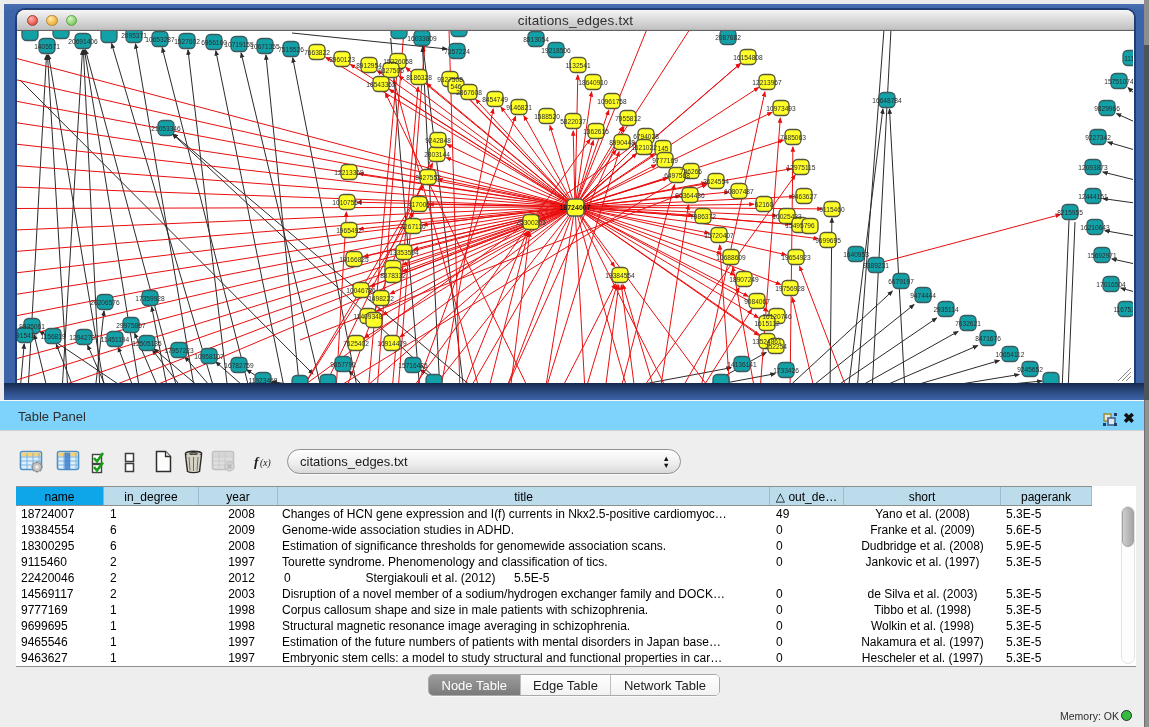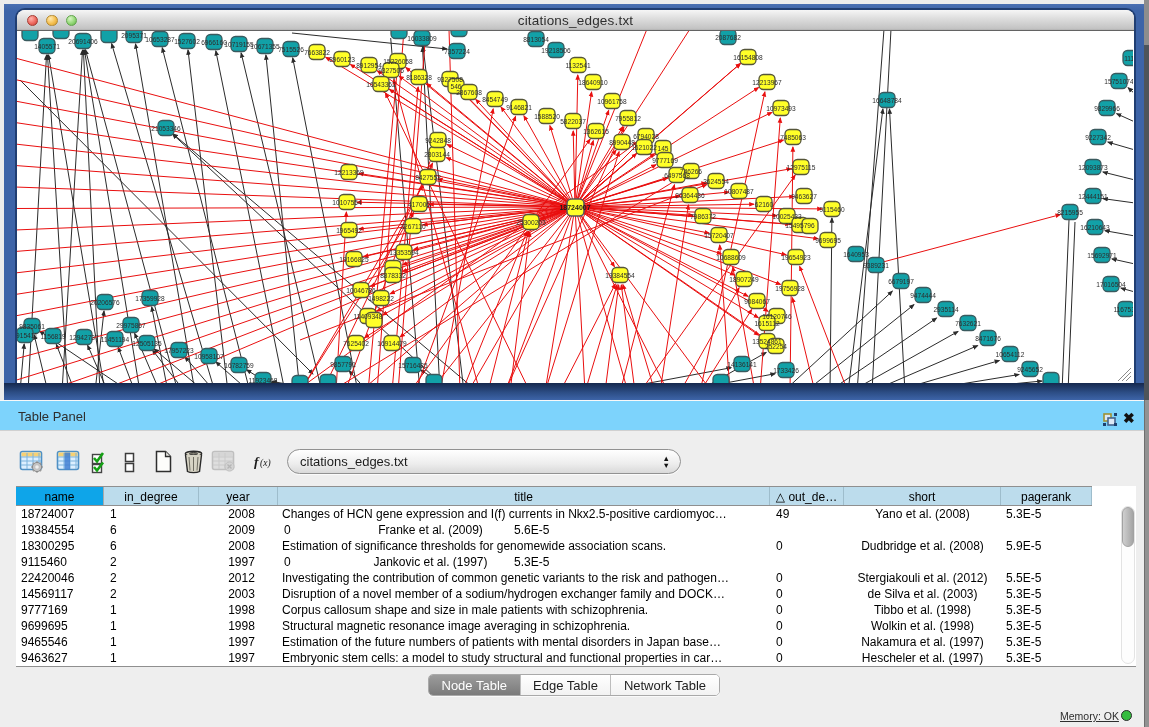--- a/index.html
+++ b/index.html
@@ -45,21 +45,21 @@
 .c4 { padding-left:6px; } .c5 { text-align:center; } .c6 { padding-left:5px; }
 #tblbot { position:absolute; left:16px; top:666px; width:1120px; height:0; border-top:1px solid #8f8f8f; }
 #vscroll { position:absolute; left:1121px; top:506px; width:14px; height:158px; background:#fdfdfd; border:1px solid #e3e3e3; border-radius:7px; }
 #vthumb { position:absolute; left:1122px; top:507px; width:12px; height:40px; background:linear-gradient(90deg,#cfcfcf,#a5a5a5); border:1px solid #a2a2a2; border-radius:6px; }
 
 #tabs { position:absolute; left:428px; top:674px; height:22px; display:flex; border:1px solid #a9a9a9; border-radius:5px; overflow:hidden;
   background:#fff; box-shadow:0 1px 0 rgba(255,255,255,.7); }
 .tab { height:22px; line-height:21px; font-size:13px; padding:0 12.5px; color:#1e1e1e; background:linear-gradient(#ffffff,#f1f1f1);text-align:right; }
 .tab.sel { background:linear-gradient(#9c9c9c,#777777); color:#fff; }
 .tab + .tab { border-left:1px solid #bdbdbd; }
-#mem { position:absolute; left:1060px; top:710px; font-size:10.5px; color:#2e2e2e;text-decoration:underline; }
+#mem { position:absolute; left:1060px; top:710px; font-size:10.5px; color:#2e2e2e; }
 #memdot { position:absolute; left:1121px; top:710px; width:11px; height:11px; border-radius:50%; background:#35bc3f; border:1.5px solid #2c2c2c; }
 </style></head>
 <body>
 <div id="stage">
   <div id="netbg"></div>
   <div id="blue">
       <div class="shadetop"></div>
     </div>
   <div id="winshadow"></div>
   <div id="window">
@@ -666,46 +666,47 @@
         <div class="c c2">2008</div>
         <div class="c c3">Changes of HCN gene expression and I(f) currents in Nkx2.5‑positive cardiomyoc…</div>
         <div class="c c4">49</div>
         <div class="c c5">Yano et al. (2008)</div>
         <div class="c c6">5.3E‑5</div>
       </div>
 <div class="tr">
         <div class="c c0">19384554</div>
         <div class="c c1">6</div>
         <div class="c c2">2009</div>
+        <div class="c c3">Genome‑wide association studies in ADHD.</div>
         <div class="c c4">0</div>
         <div class="c c5">Franke et al. (2009)</div>
         <div class="c c6">5.6E‑5</div>
       </div>
 <div class="tr">
         <div class="c c0">18300295</div>
         <div class="c c1">6</div>
         <div class="c c2">2008</div>
         <div class="c c3">Estimation of significance thresholds for genomewide association scans.</div>
         <div class="c c4">0</div>
         <div class="c c5">Dudbridge et al. (2008)</div>
         <div class="c c6">5.9E‑5</div>
       </div>
 <div class="tr">
         <div class="c c0">9115460</div>
         <div class="c c1">2</div>
         <div class="c c2">1997</div>
+        <div class="c c3">Tourette syndrome. Phenomenology and classification of tics.</div>
         <div class="c c4">0</div>
         <div class="c c5">Jankovic et al. (1997)</div>
         <div class="c c6">5.3E‑5</div>
       </div>
 <div class="tr">
         <div class="c c0">22420046</div>
         <div class="c c1">2</div>
         <div class="c c2">2012</div>
-        <div class="c c3">Investigating the contribution of common genetic variants to the risk and pathogen…</div>
         <div class="c c4">0</div>
         <div class="c c5">Stergiakouli et al. (2012)</div>
         <div class="c c6">5.5E‑5</div>
       </div>
 <div class="tr">
         <div class="c c0">14569117</div>
         <div class="c c1">2</div>
         <div class="c c2">2003</div>
         <div class="c c3">Disruption of a novel member of a sodium/hydrogen exchanger family and DOCK…</div>
         <div class="c c4">0</div>

